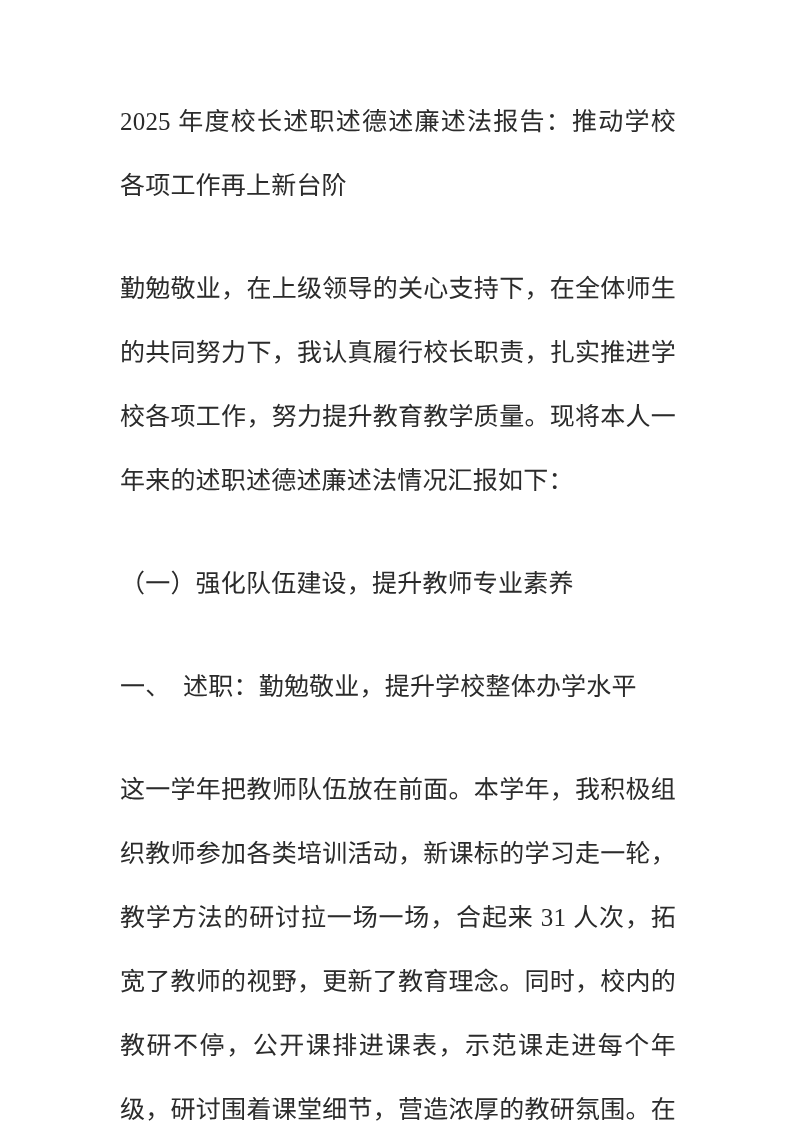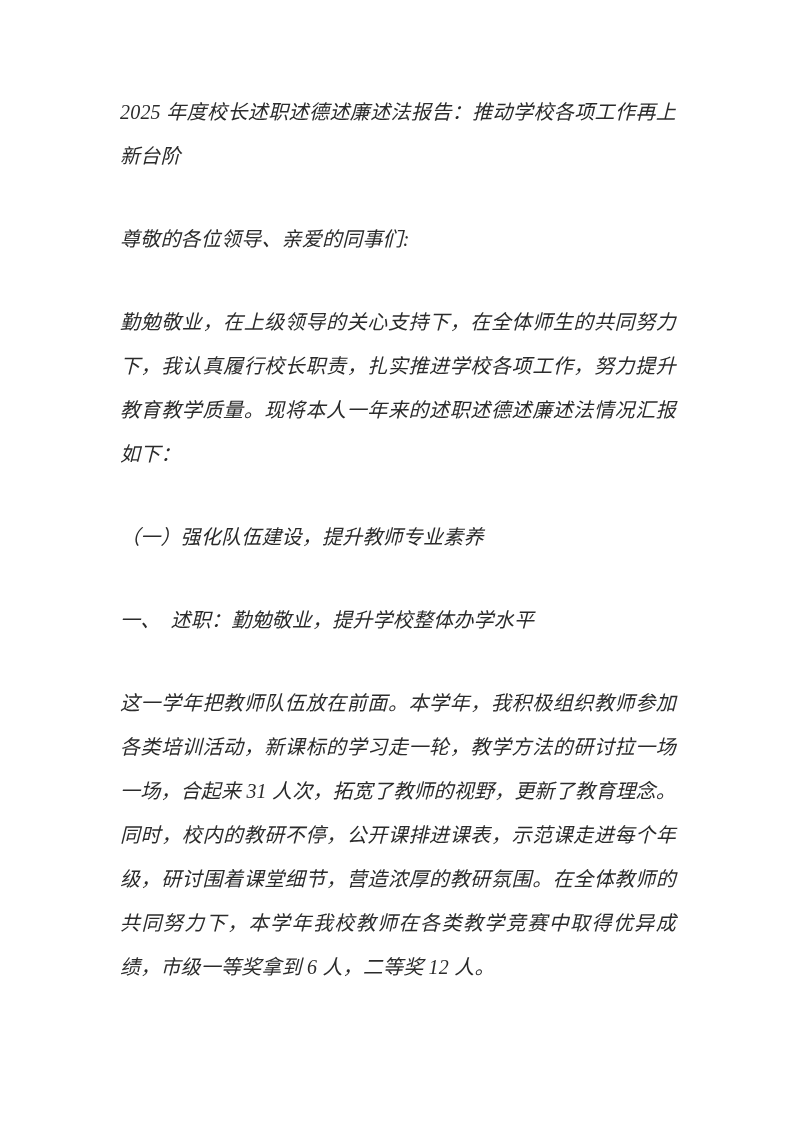--- a/index.html
+++ b/index.html
@@ -14,35 +14,33 @@
     margin: 0 auto;
     background: #ffffff;
     box-sizing: border-box;
     padding: 90px 117px 40px 120px;
     overflow: hidden;
     font-family: "Liberation Serif", "DejaVu Serif", serif;
     color: #2b2b2b;
   }
   .doc-para {
     margin: 0 0 39px 0;
-    font-size: 20px;
-    line-height: 44px;
+    font-size: 25px;
+    line-height: 64px;
     text-align: justify;
     text-justify: inter-ideograph;
     letter-spacing: 0.2px;
     word-break: break-all;
-    font-style: italic;
   }
   .doc-para:last-child {
     margin-bottom: 0;
   }
 </style>
 </head>
 <body>
 
 <div class="page">
   <p class="doc-para">2025 年度校长述职述德述廉述法报告：推动学校各项工作再上新台阶</p>
-  <p class="doc-para">尊敬的各位领导、亲爱的同事们:</p>
   <p class="doc-para">勤勉敬业，在上级领导的关心支持下，在全体师生的共同努力下，我认真履行校长职责，扎实推进学校各项工作，努力提升教育教学质量。现将本人一年来的述职述德述廉述法情况汇报如下：</p>
   <p class="doc-para">（一）强化队伍建设，提升教师专业素养</p>
   <p class="doc-para">一、 述职：勤勉敬业，提升学校整体办学水平</p>
   <p class="doc-para">这一学年把教师队伍放在前面。本学年，我积极组织教师参加各类培训活动，新课标的学习走一轮，教学方法的研讨拉一场一场，合起来 31 人次，拓宽了教师的视野，更新了教育理念。同时，校内的教研不停，公开课排进课表，示范课走进每个年级，研讨围着课堂细节，营造浓厚的教研氛围。在全体教师的共同努力下，本学年我校教师在各类教学竞赛中取得优异成绩，市级一等奖拿到 6 人，二等奖 12 人。</p>
 </div>
 
 </body></html>

